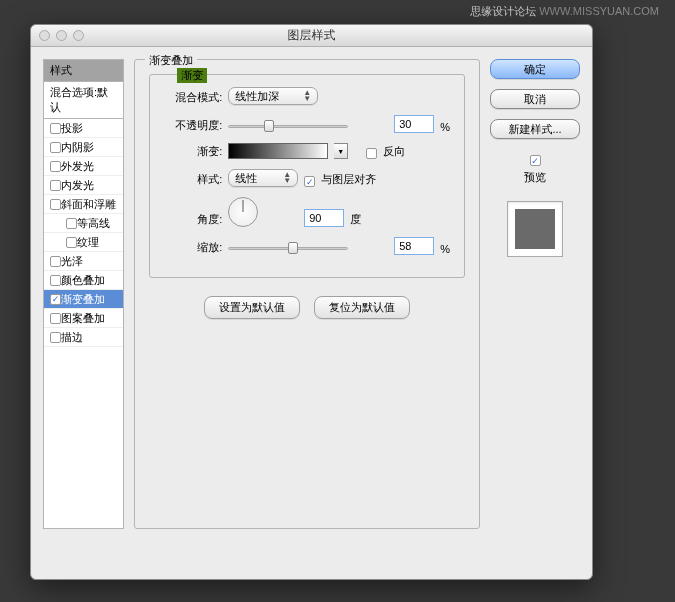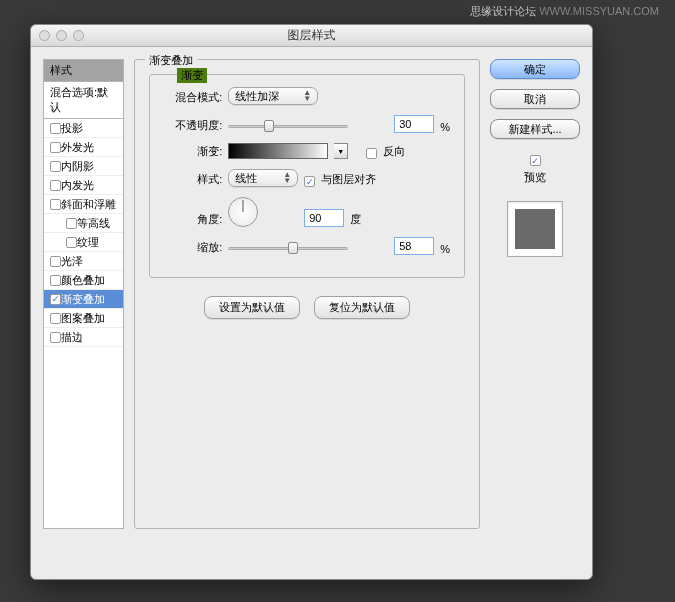--- a/index.html
+++ b/index.html
@@ -69,25 +69,25 @@
     <div class="styles-col">
       <div class="styles-header">样式</div>
       <div class="styles-sub">混合选项:默认</div>
       <div class="styles-list" id="styles-list">
           <div class="style-item">
             <span class="chk"></span>
             <span>投影</span>
           </div>
           <div class="style-item">
             <span class="chk"></span>
+            <span>内阴影</span>
+          </div>
+          <div class="style-item">
+            <span class="chk"></span>
             <span>外发光</span>
-          </div>
-          <div class="style-item">
-            <span class="chk"></span>
-            <span>内阴影</span>
           </div>
           <div class="style-item">
             <span class="chk"></span>
             <span>内发光</span>
           </div>
           <div class="style-item">
             <span class="chk"></span>
             <span>斜面和浮雕</span>
           </div>
           <div class="style-item indent">

